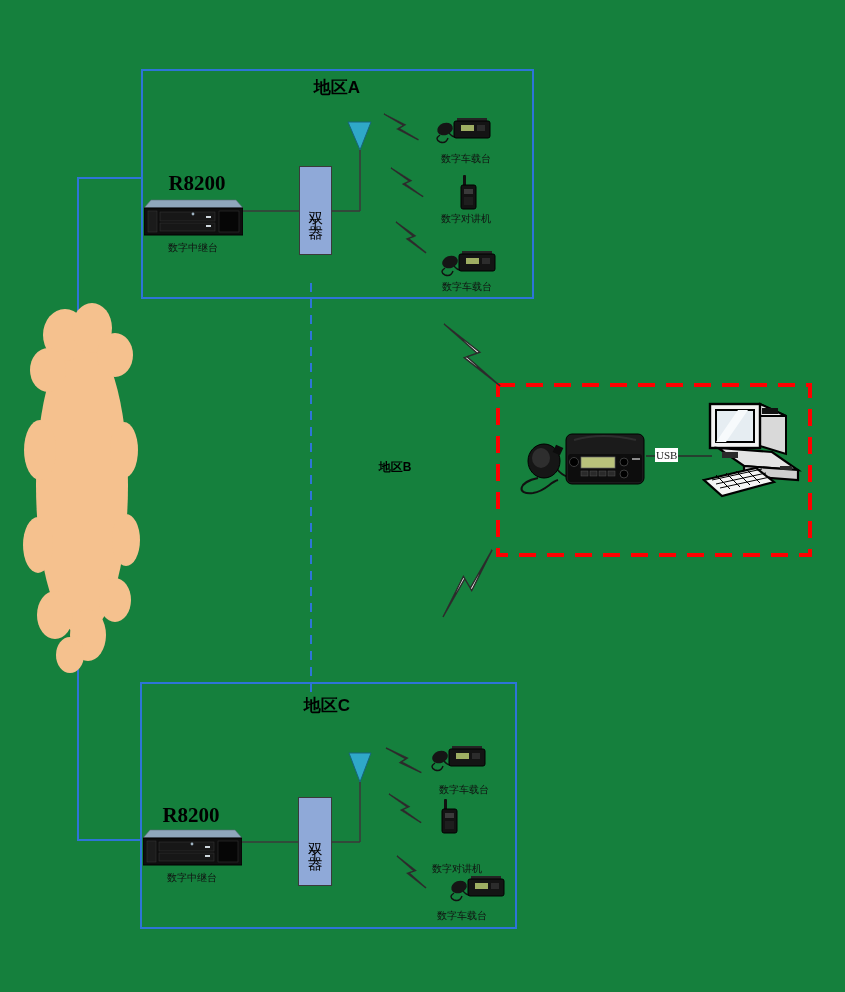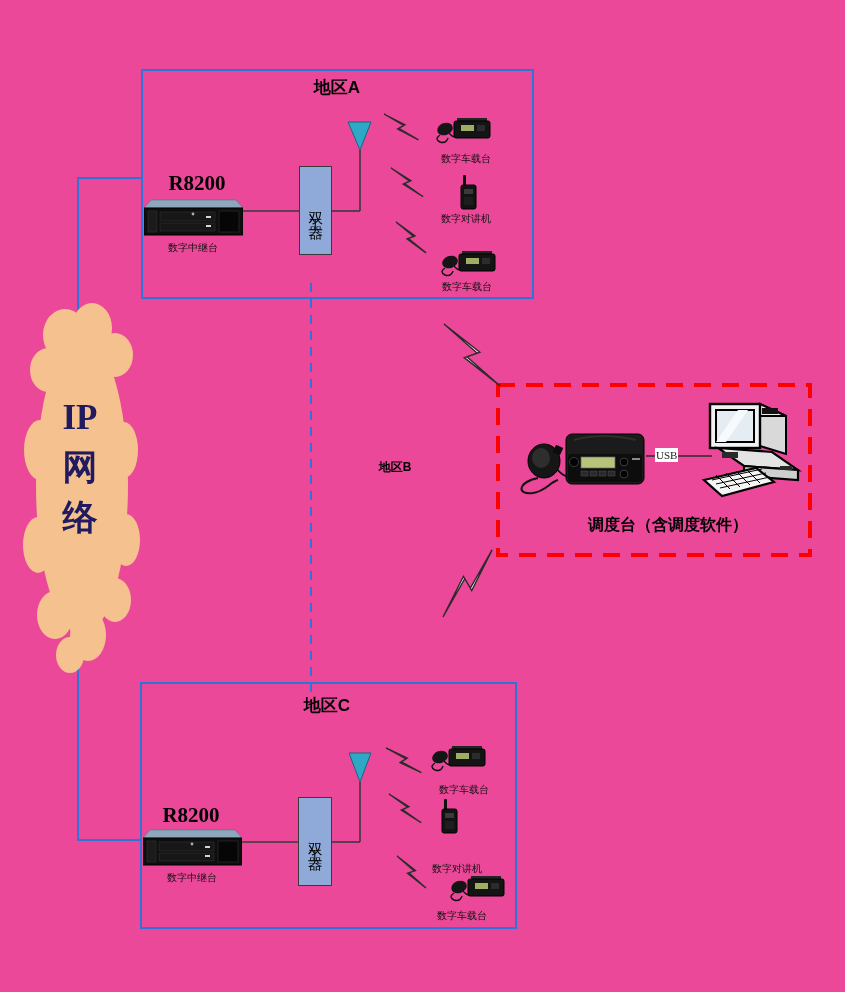--- a/index.html
+++ b/index.html
@@ -1,16 +1,16 @@
 <!DOCTYPE html>
 <html style="--region-border: #2E74D8; --cloud-fill: #F5C18E; --cloud-text: #201A60; --dispatch-border: #FF0000; --duplexer-fill: #8FA9D8; --antenna-fill: #2FA8C8; --line-dark: #3A3A3A;"><head>
 <meta charset="utf-8">
 <style>
   html,body{margin:0;padding:0;background:#fff;}
-  .stage{position:relative;width:845px;height:992px;background:#ec4899;overflow:hidden;
+  .stage{position:relative;width:845px;height:992px;background:#15803d;overflow:hidden;
          font-family:"Liberation Serif", serif;}
   .stage svg.overlay{position:absolute;left:0;top:0;width:845px;height:992px;}
   .region-box{position:absolute;border:2px solid var(--region-border);background:transparent;}
   .region-title{position:absolute;transform:translateX(-50%);font-weight:bold;
                 font-size:17px;color:#000;white-space:nowrap;font-family:"Liberation Sans",sans-serif;}
   .dev-label{position:absolute;transform:translateX(-50%);font-size:10px;color:#111;white-space:nowrap;}
   .model-label{position:absolute;transform:translateX(-50%);font-weight:bold;font-size:21px;color:#000;white-space:nowrap;}
   .duplexer{position:absolute;background:var(--duplexer-fill);border:1.5px solid #3a3a3a;
             display:flex;align-items:center;justify-content:center;}
   .duplexer span{writing-mode:vertical-rl;text-orientation:upright;font-size:14.5px;
@@ -120,25 +120,20 @@
     <path d="M16,17 q5,6 9,3" stroke="#111" fill="none" stroke-width="1.4"></path>
     <path d="M7,19 q-6,4 0,7 q6,2 8,-4" stroke="#111" fill="none" stroke-width="1.4"></path>
     <ellipse cx="12" cy="13" rx="8" ry="6" fill="#151515" transform="rotate(-20 12 13)"></ellipse>
     <rect x="24" y="2" width="30" height="4" fill="#242424"></rect>
     <rect x="21" y="5" width="36" height="17" rx="2" fill="#141414" stroke="#000"></rect>
     <rect x="28" y="9" width="13" height="6" fill="#9FAE63"></rect>
     <rect x="44" y="9" width="8" height="6" fill="#2c2c2c"></rect>
   </svg>
   <div class="dev-label" style="left:467px;top:280px;">数字车载台</div>
 
-  <div class="cloud-text" style="left:48px;top:393px;">
-    <div>IP</div>
-    <div>网</div>
-    <div>络</div>
-  </div>
 
   <div class="zone-b" style="left:395px;top:459px;">地区B</div>
 
   <svg class="devsvg" style="left:508px;top:418px;" width="140" height="80" viewBox="0 0 140 80">
     <path d="M30,60 C10,64 8,77 25,75 C38,73 42,64 50,62" stroke="#111" stroke-width="2" fill="none"></path>
     <path d="M48,50 q8,10 14,8" stroke="#111" stroke-width="2" fill="none"></path>
     <ellipse cx="36" cy="43" rx="16" ry="17" fill="#161616" stroke="#000"></ellipse>
     <ellipse cx="33" cy="40" rx="9" ry="10" fill="#2E2E2E"></ellipse>
     <rect x="46" y="28" width="8" height="8" fill="#0c0c0c" transform="rotate(25 50 32)"></rect>
     <rect x="58" y="16" width="78" height="50" rx="6" fill="#1B1B1B" stroke="#000"></rect>
@@ -170,21 +165,20 @@
     <g stroke="#000" stroke-width="1">
       <line x1="10" y1="84" x2="60" y2="73"></line>
       <line x1="14" y1="88" x2="64" y2="77"></line>
       <line x1="18" y1="92" x2="68" y2="81"></line>
       <line x1="14" y1="79" x2="28" y2="93"></line>
       <line x1="24" y1="77" x2="38" y2="91"></line>
       <line x1="34" y1="75" x2="48" y2="89"></line>
       <line x1="44" y1="73" x2="58" y2="87"></line>
     </g>
   </svg>
-  <div class="dispatch-label" style="left:668px;top:515px;">调度台（含调度软件）</div>
 
   <div class="region-box" style="left:140px;top:682px;width:373px;height:243px;"></div>
   <div class="region-title" style="left:327px;top:694px;">地区C</div>
   <div class="model-label" style="left:191px;top:803px;">R8200</div>
   <svg class="devsvg" style="left:143px;top:826px;" width="99" height="42" viewBox="0 0 99 42">
     <polygon points="7,4 92,4 99,12 0,12" fill="#8FA7BC" stroke="#5A6B7A" stroke-width="0.6"></polygon>
     <rect x="0" y="12" width="99" height="27" fill="#0E0E0E" stroke="#000"></rect>
     <rect x="4" y="15" width="9" height="21" fill="#1B1B1B" stroke="#333" stroke-width="0.6"></rect>
     <rect x="16" y="16" width="55" height="9" fill="#171717" stroke="#333" stroke-width="0.6"></rect>
     <rect x="16" y="27" width="55" height="8" fill="#171717" stroke="#333" stroke-width="0.6"></rect>

